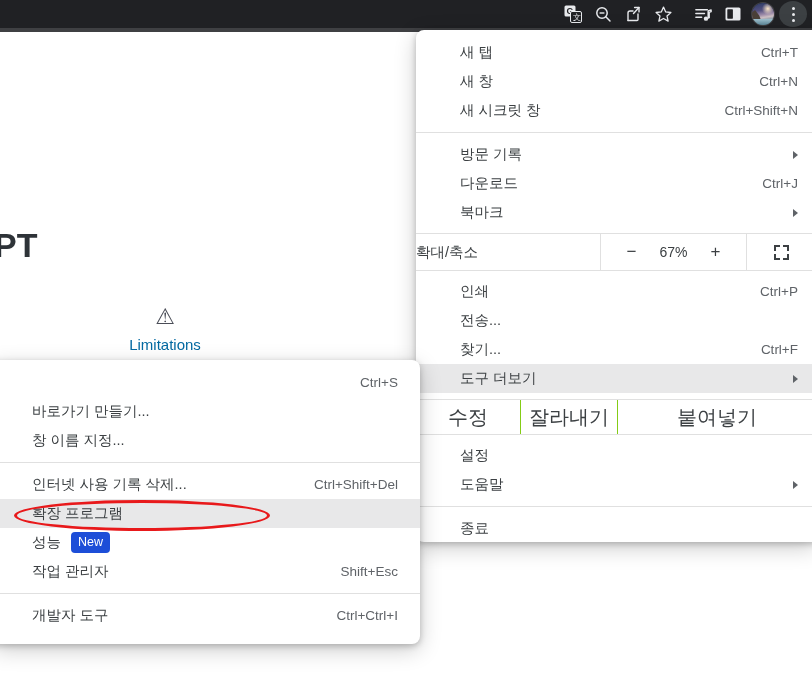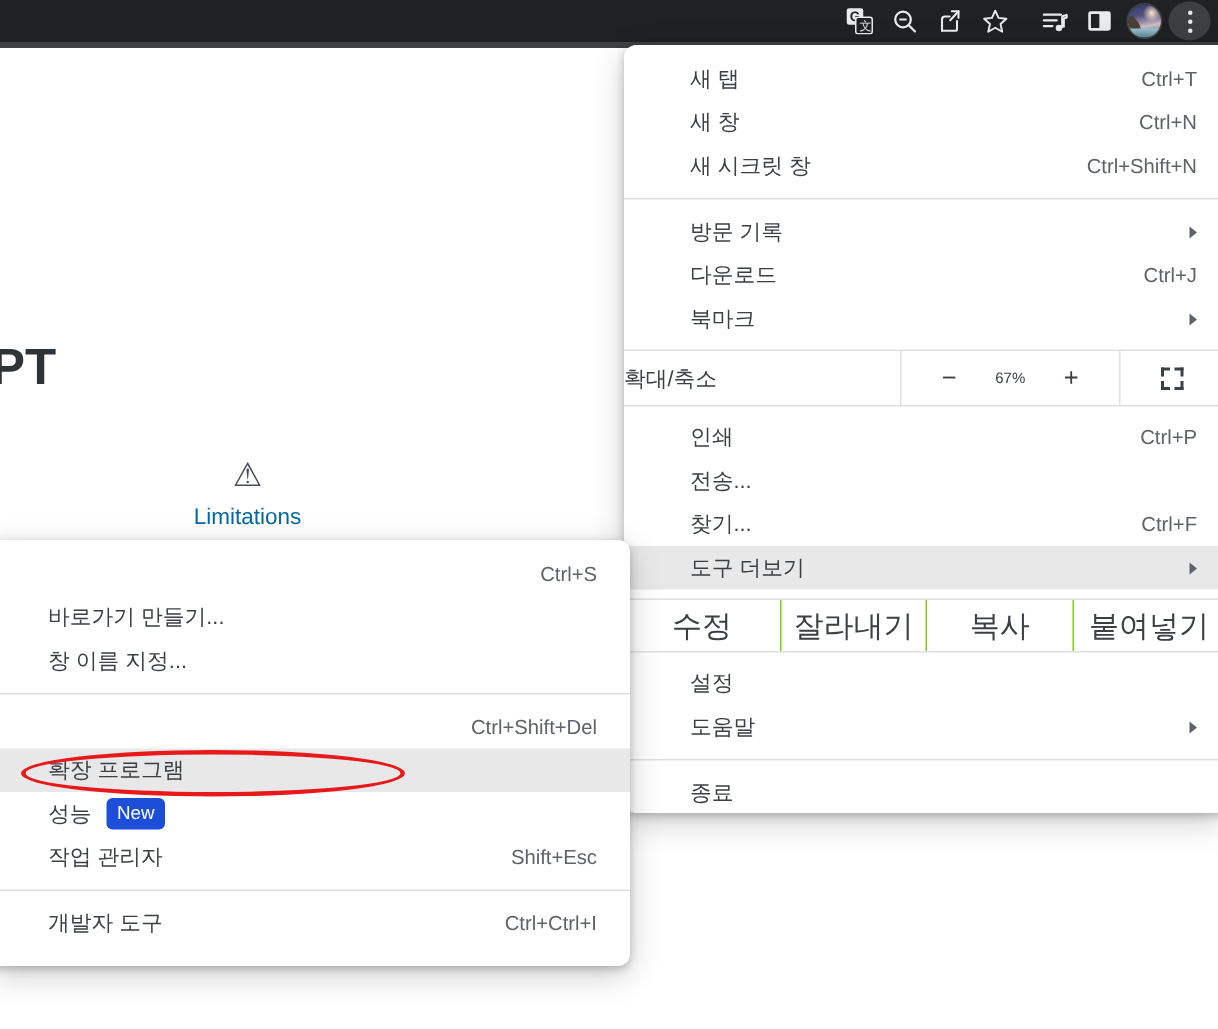--- a/index.html
+++ b/index.html
@@ -117,21 +117,21 @@
     display: flex; align-items: stretch; height: 38px;
     border-top: 1px solid #e0e0e0; border-bottom: 1px solid #e0e0e0;
     margin: 6px 0;
   }
   .zoom-label { display: flex; align-items: center; width: 184px; }
   .zoom-ctrl {
     flex: 1; display: flex; align-items: center; justify-content: space-around;
     border-left: 1px solid #e0e0e0; padding: 0 10px;
   }
   .zoom-btn { font-size: 17px; color: #3c4043; width: 26px; text-align: center; }
-  .zoom-val { font-size: 10px; color: #3c4043; }
+  .zoom-val { font-size: 14px; color: #3c4043; }
   .zoom-full {
     width: 70px; display: flex; align-items: center; justify-content: center;
     border-left: 1px solid #e0e0e0;
   }
   .fs-icon { width: 15px; height: 15px; position: relative; }
   .fs-icon i {
     position: absolute; width: 6px; height: 6px; border: 2px solid #3c4043;
   }
   .fs-icon i:nth-child(1) { left: 0; top: 0; border-right: none; border-bottom: none; }
   .fs-icon i:nth-child(2) { right: 0; top: 0; border-left: none; border-bottom: none; }
@@ -302,21 +302,20 @@
       <span class="mi-accel">Ctrl+F</span>
     </div>
     <div class="mi hovered">
       <span class="mi-label">도구 더보기</span>
       <span class="mi-arrow"></span>
     </div>
 
     <div class="edit-row">
       <div class="edit-cell c0">수정</div>
       <div class="edit-cell c1">잘라내기</div>
-      <div class="edit-cell c2">복사</div>
       <div class="edit-cell c3">붙여넣기</div>
     </div>
 
     <div class="mi">
       <span class="mi-label">설정</span>
     </div>
     <div class="mi">
       <span class="mi-label">도움말</span>
       <span class="mi-arrow"></span>
     </div>
@@ -336,20 +335,21 @@
     <div class="mi">
       <span class="mi-label">바로가기 만들기...</span>
     </div>
     <div class="mi">
       <span class="mi-label">창 이름 지정...</span>
     </div>
 
     <div class="sep"></div>
 
     <div class="mi">
+      <span class="mi-label">인터넷 사용 기록 삭제...</span>
       <span class="mi-accel">Ctrl+Shift+Del</span>
     </div>
     <div class="mi hovered">
       <span class="mi-label">확장 프로그램</span>
     </div>
     <div class="mi">
       <span class="mi-label">성능</span>
       <span class="badge-new">New</span>
     </div>
     <div class="mi">

